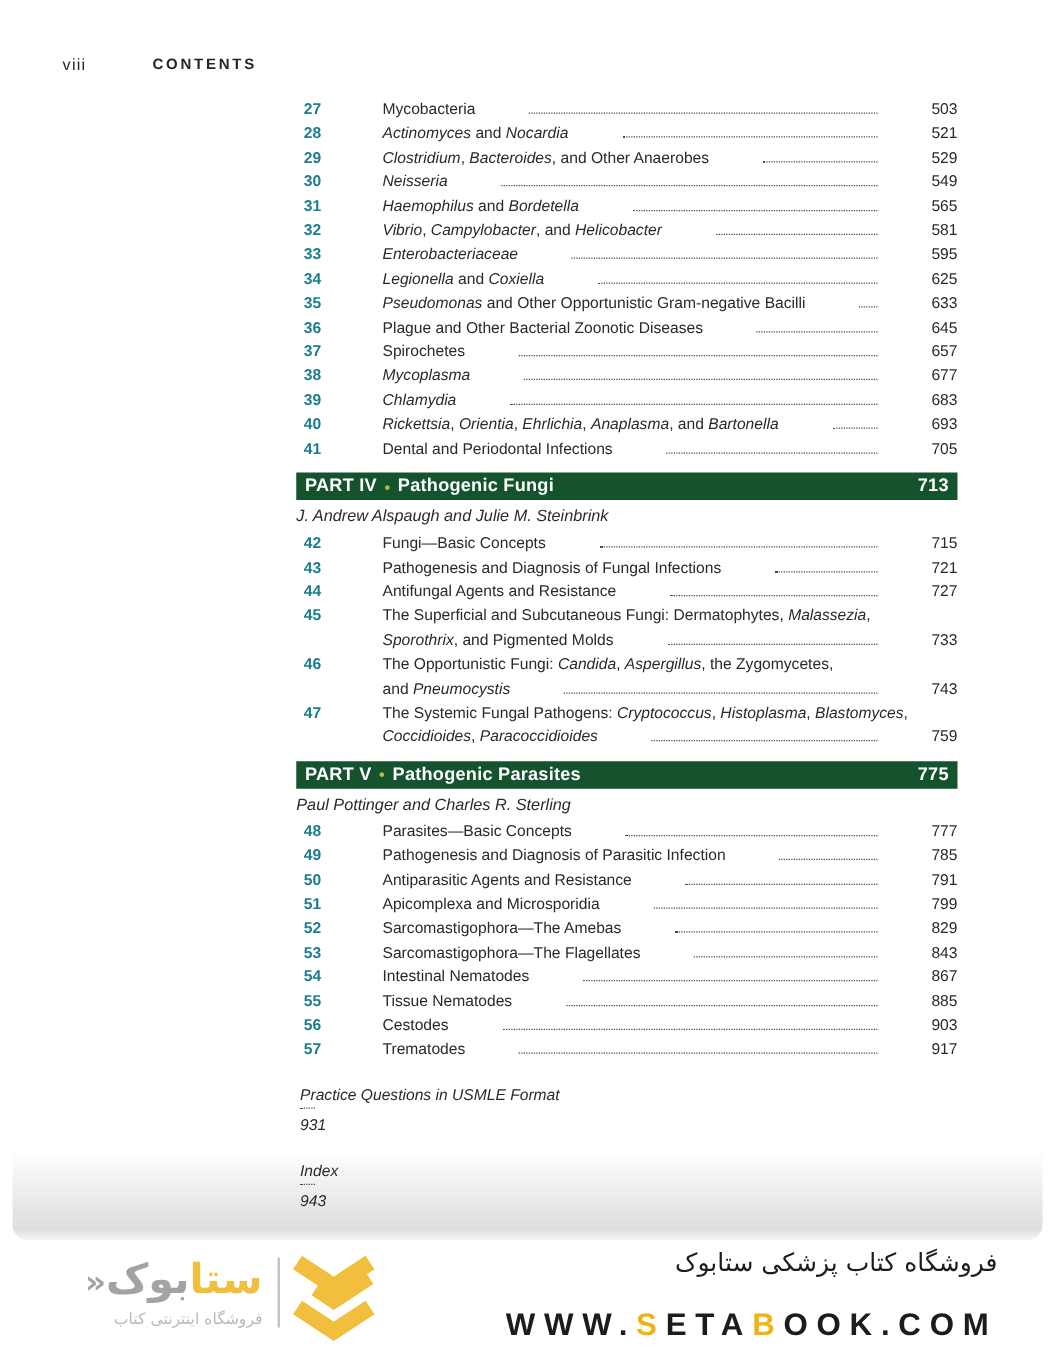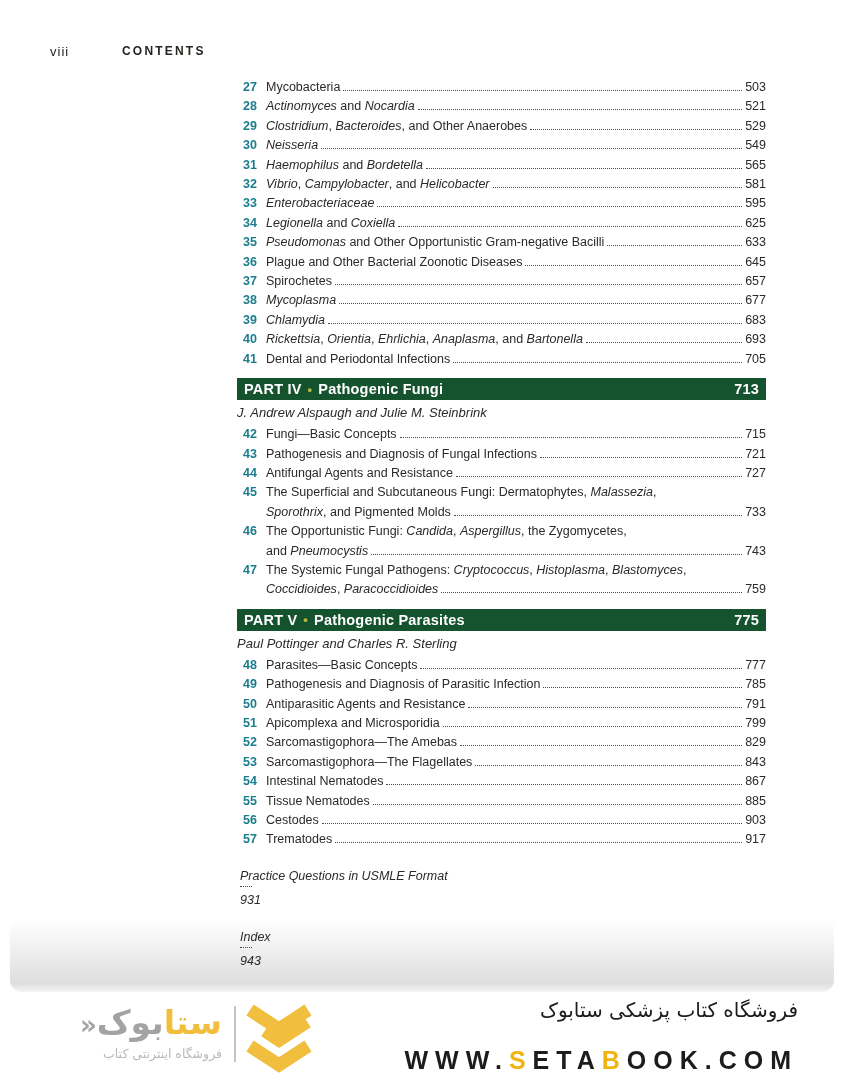--- a/index.html
+++ b/index.html
@@ -12,40 +12,40 @@
     position:absolute;left:10px;right:10px;top:920px;height:72px;
     background:linear-gradient(to bottom,rgba(0,0,0,0) 0%,rgba(0,0,0,0.10) 68%,rgba(0,0,0,0.13) 88%,rgba(0,0,0,0.04) 100%);
     border-radius:0 0 12px 12px;
   }
   
   .running-head{position:absolute;top:44px;left:50px;font-size:13px;color:#262421;}
   .folio{font-weight:400;letter-spacing:1px;}
   .head-title{position:absolute;left:72px;top:0;font-weight:700;font-size:12px;letter-spacing:2.2px;}
   
   .toc{position:absolute;left:237px;top:78px;width:529px;font-size:12.5px;}
-  .chap-row{display:flex;align-items:baseline;line-height:19.4px;white-space:nowrap;}
+  .chap-row{display:flex;align-items:baseline;line-height:19.4px;white-space:nowrap;gap:40px;}
   .chap-num{flex:0 0 20px;text-align:right;font-weight:700;color:#1a7d8e;margin-right:9px;}
   .chap-title{flex:0 0 auto;}
   .dot-leader{flex:1 1 auto;min-width:12px;border-bottom:1.6px dotted #4c4a47;margin:0 3px 4px 3px;}
   .chap-page{flex:0 0 auto;text-align:right;}
   
   .part-band{
     display:flex;align-items:center;height:22px;margin-top:9px;
     background:#14532d;color:#ffffff;font-weight:700;font-size:14.5px;
     padding:0 7px;letter-spacing:0.2px;
   }
   .part-bullet{color:#b4ba3a;margin:0 6px;font-size:13px;}
   .part-spacer{flex:1;}
   .part-authors{font-style:italic;font-size:13px;line-height:20px;margin-top:3px;color:#2b2a28;}
   .part-chapters{margin-top:2px;}
   
   .bm-row{display:flex;align-items:baseline;line-height:19.4px;font-style:italic;margin-top:17px;white-space:nowrap;flex-direction:column;}
   .bm-row .dot-leader{margin-bottom:4px;}
   
-  .footer{position:absolute;left:12px;right:0;top:998px;height:82px;}
+  .footer{position:absolute;left:0;right:0;top:998px;height:82px;}
   .brand{position:absolute;left:68px;top:4px;display:flex;align-items:flex-start;}
   .wordmark-block{display:flex;flex-direction:column;align-items:flex-end;margin-top:4px;}
   .wordmark{direction:rtl;font-weight:700;font-size:33px;line-height:34px;font-family:"DejaVu Sans",sans-serif;}
   .wm-yellow{color:#f1bf3d;}
   .wm-gray{color:#a3a3a3;}
   .wm-guillemet{color:#a3a3a3;font-size:26px;}
   .brand-subtitle{direction:rtl;color:#b9b9b9;font-size:12.5px;margin-top:4px;font-family:"DejaVu Sans",sans-serif;}
   .brand-divider{width:2px;height:56px;background:#c4c4c4;margin:4px 10px 0 12px;}
   .chevron-mark{margin-top:0;}
   .setabook-right{position:absolute;right:46px;top:0;text-align:right;}

